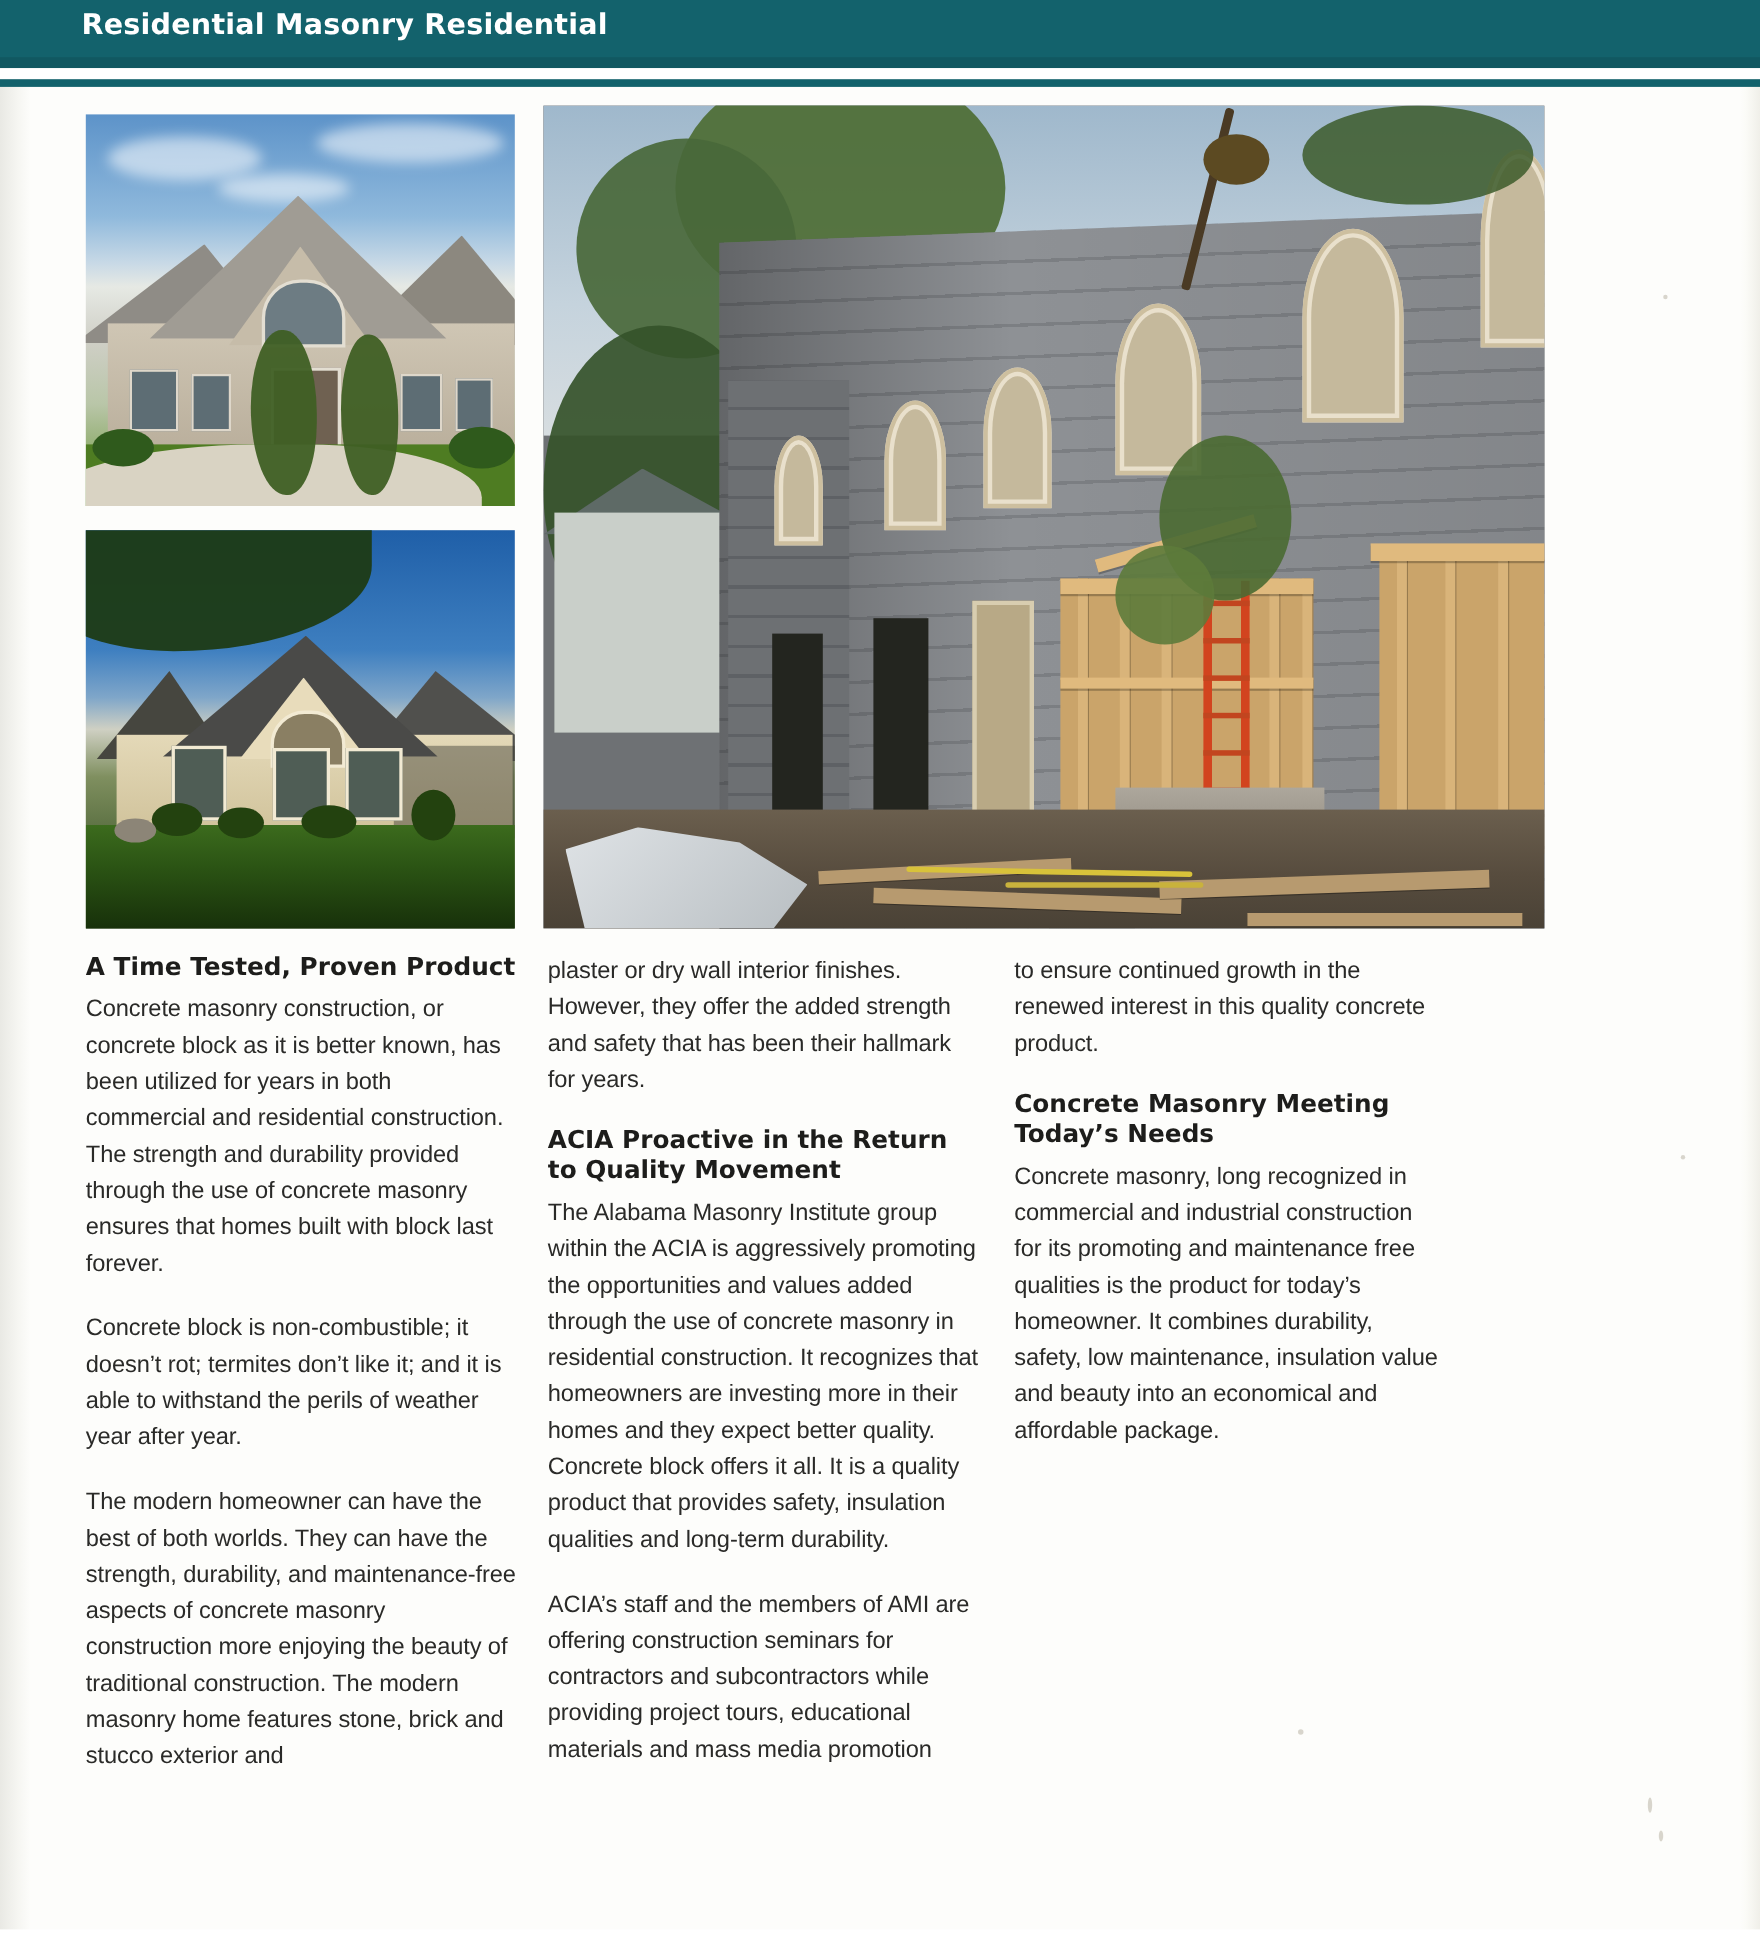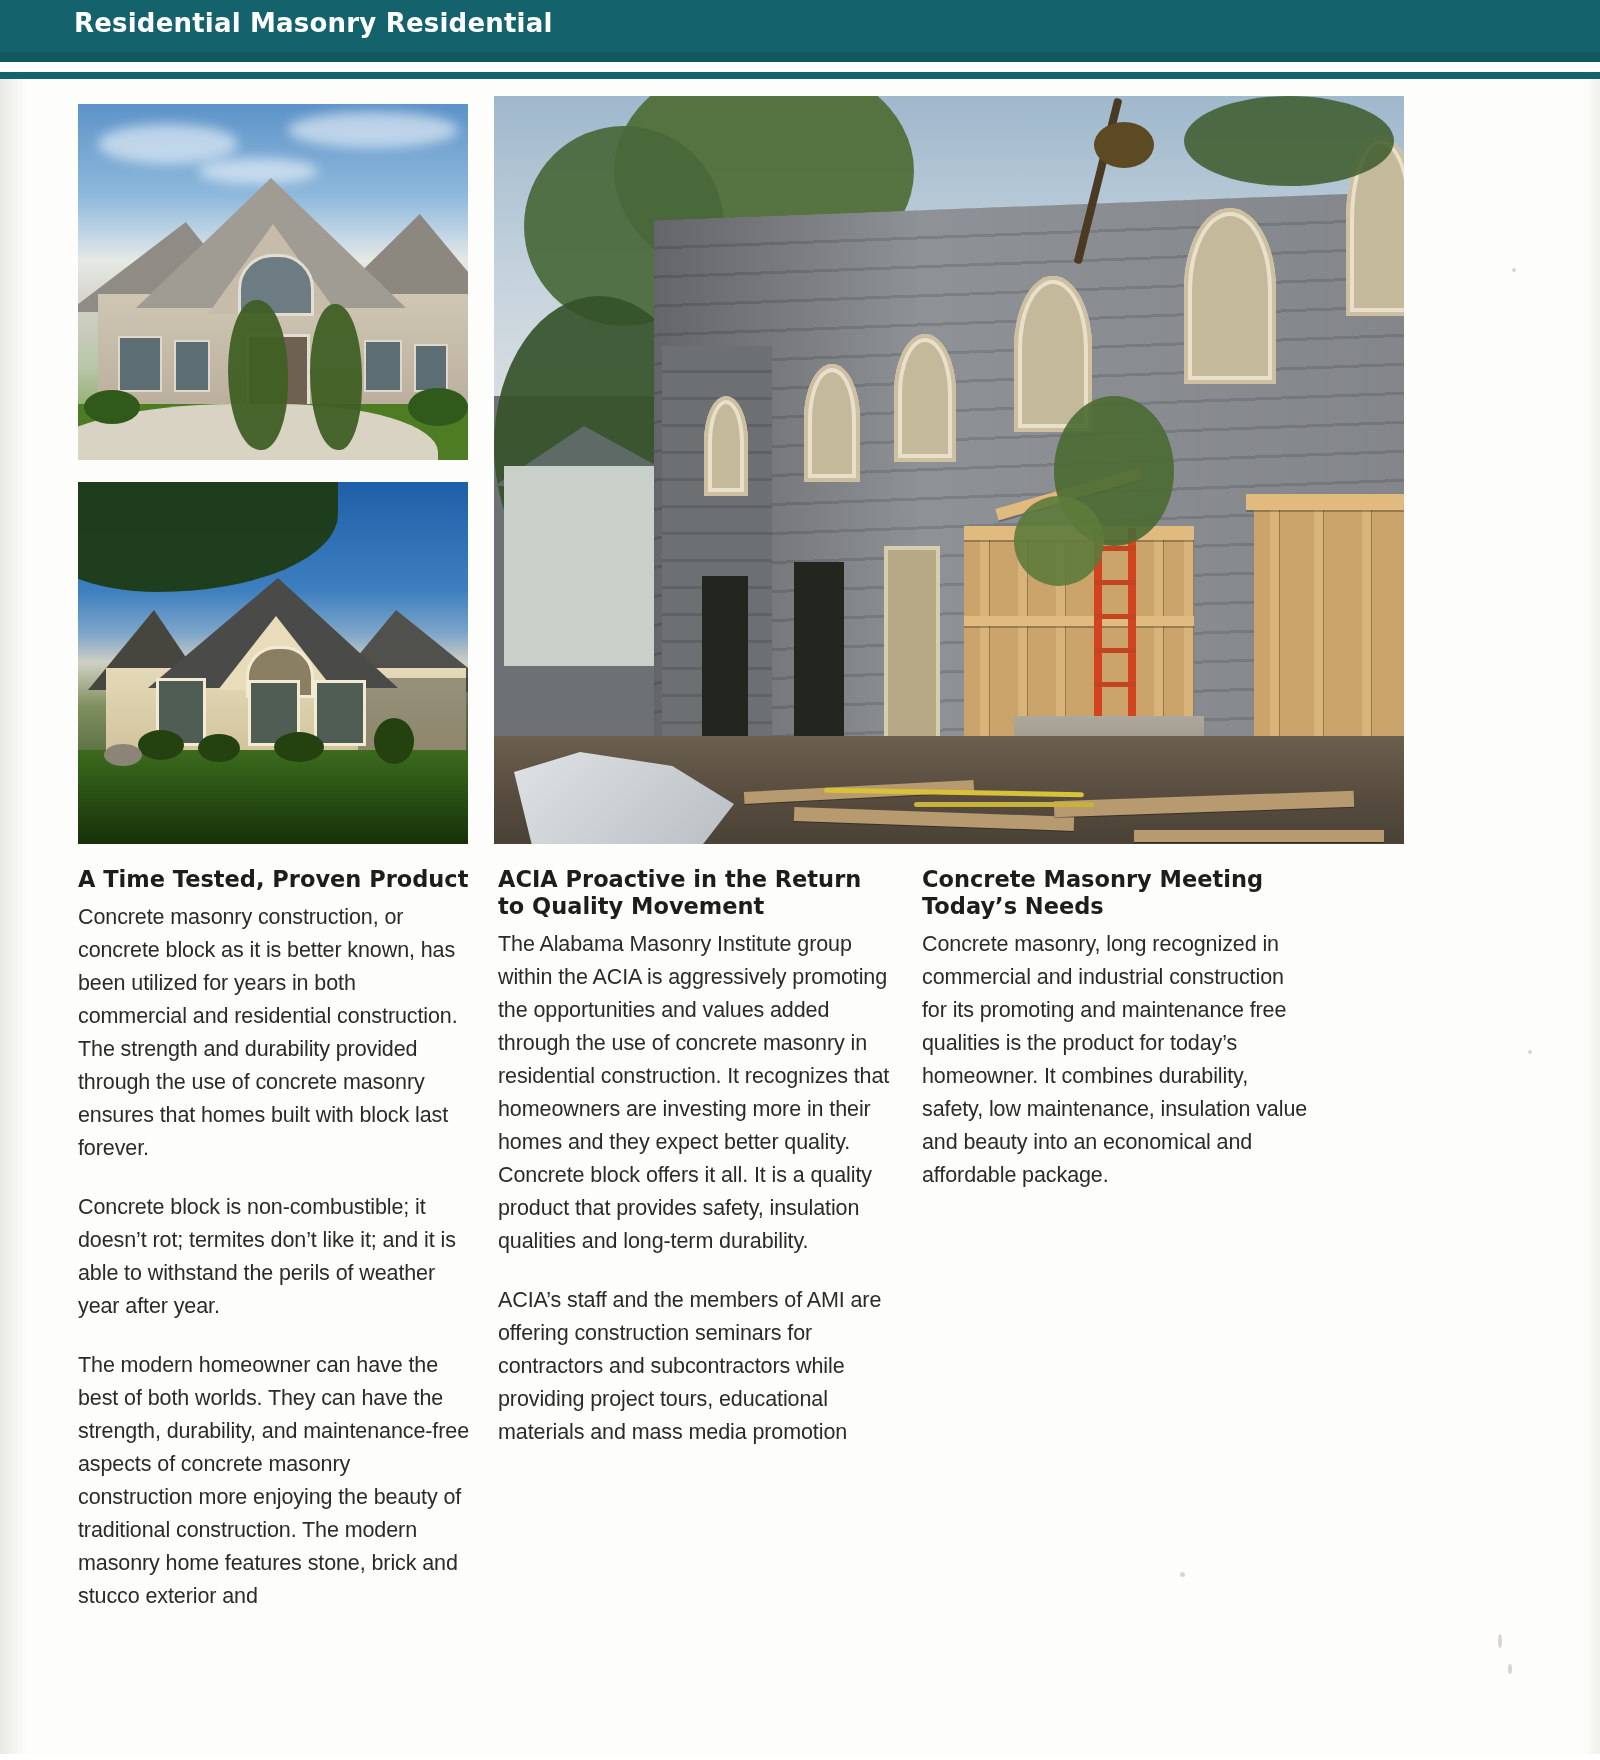--- a/index.html
+++ b/index.html
@@ -481,26 +481,28 @@
   </div>
 
   <div class="col" id="col-1">
     <h2 class="sec-head">A Time Tested, Proven Product</h2>
     <p class="body-p">Concrete masonry construction, or concrete block as it is better known, has been utilized for years in both commercial and residential construction.  The strength and durability provided through the use of concrete masonry ensures that homes built with block last forever.</p>
     <p class="body-p">Concrete block is non-combustible; it doesn’t rot; termites don’t like it; and it is able to withstand the perils of weather year after year.</p>
     <p class="body-p tight">The modern homeowner can have the best of both worlds.  They can have the strength, durability, and maintenance-free aspects of concrete masonry construction more enjoying the beauty of traditional construction.  The modern masonry home features stone, brick and stucco exterior and</p>
   </div>
 
   <div class="col" id="col-2">
+    <p class="body-p">plaster or dry wall interior finishes.  However, they offer the added strength and safety that has been their hallmark for years.</p>
     <h2 class="sec-head">ACIA Proactive in the Return to Quality Movement</h2>
     <p class="body-p">The Alabama Masonry Institute group within the ACIA is aggressively promoting the opportunities and values added through the use of concrete masonry in residential construction.  It recognizes that homeowners are investing more in their homes and they expect better quality.  Concrete block offers it all.  It is a quality product that provides safety, insulation qualities and long-term durability.</p>
     <p class="body-p tight">ACIA’s staff and the members of AMI are offering construction seminars for contractors and subcontractors while providing project tours, educational materials and mass media promotion</p>
   </div>
 
   <div class="col" id="col-3">
+    <p class="body-p">to ensure continued growth in the renewed interest in this quality concrete product.</p>
     <h2 class="sec-head">Concrete Masonry Meeting Today’s Needs</h2>
     <p class="body-p">Concrete masonry, long recognized in commercial and industrial construction for its promoting and maintenance free qualities is the product for today’s homeowner.  It combines durability, safety, low maintenance, insulation value and beauty into an economical and affordable package.</p>
   </div>
 
   <div class="speck" style="left:1512px; top:268px; width:4px; height:4px;"></div>
   <div class="speck" style="left:1528px; top:1050px; width:4px; height:4px;"></div>
   <div class="speck" style="left:1180px; top:1572px; width:5px; height:5px;"></div>
   <div class="speck" style="left:1498px; top:1634px; width:4px; height:14px;"></div>
   <div class="speck" style="left:1508px; top:1664px; width:4px; height:10px;"></div>
 

